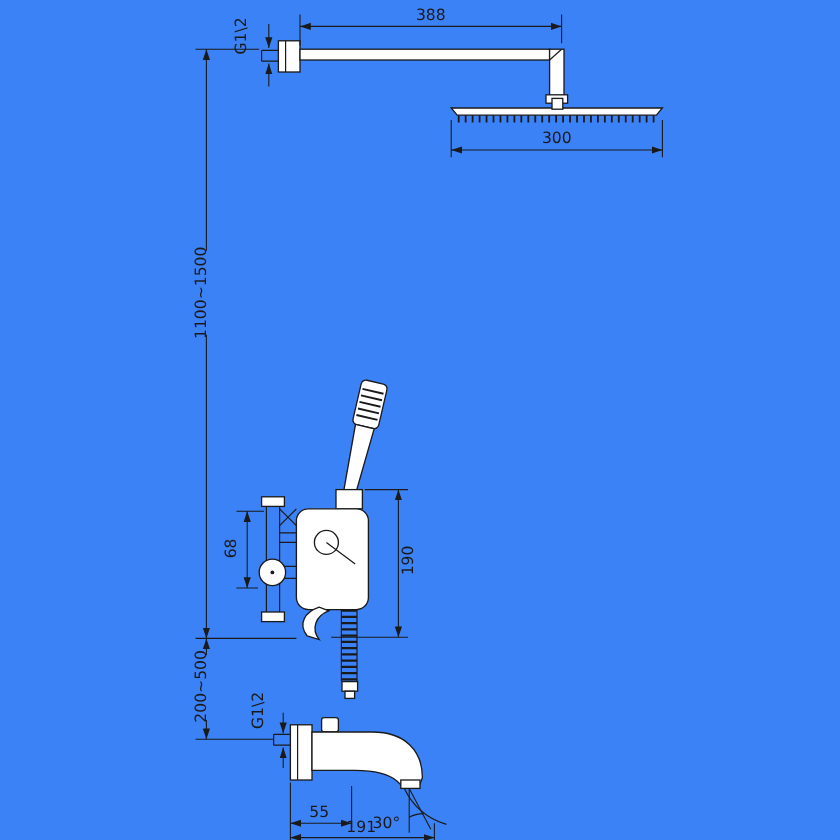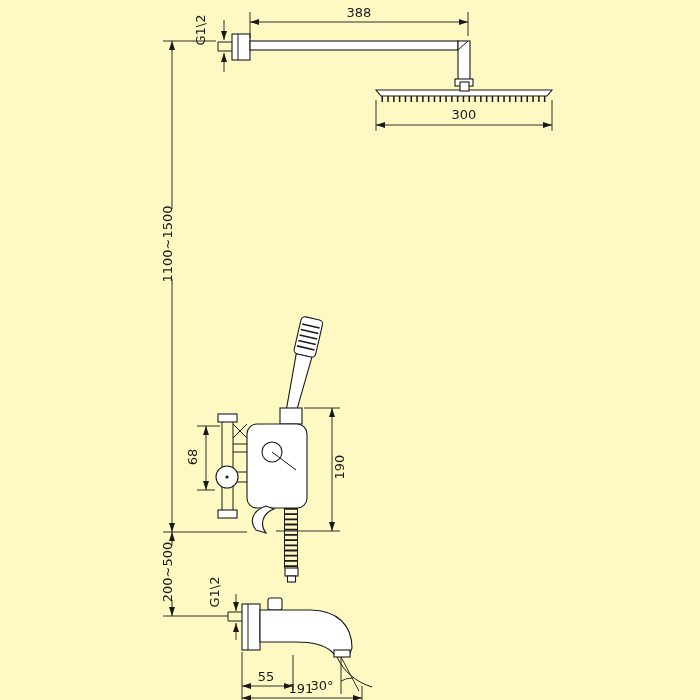--- a/index.html
+++ b/index.html
@@ -1,17 +1,17 @@
 <!DOCTYPE html>
 <html><head>
 <meta charset="utf-8">
 <style>
   html,body{margin:0;padding:0;background:#fff;}
   .canvas{
-    position:relative;width:700px;height:700px;background:#fef9c3;
+    position:relative;width:700px;height:700px;background:#3b82f6;
     font-family:"DejaVu Sans", sans-serif;
   }
   svg text{
     font-family:"DejaVu Sans", sans-serif;
     font-size:13px;
     fill:#1a1a1a;
   }
   .ln{stroke:#1a1a1a;stroke-width:1;fill:none;}
   .part{stroke:#1a1a1a;stroke-width:1.1;fill:#ffffff;}
   .dim{stroke:#1a1a1a;stroke-width:0.9;fill:none;}

